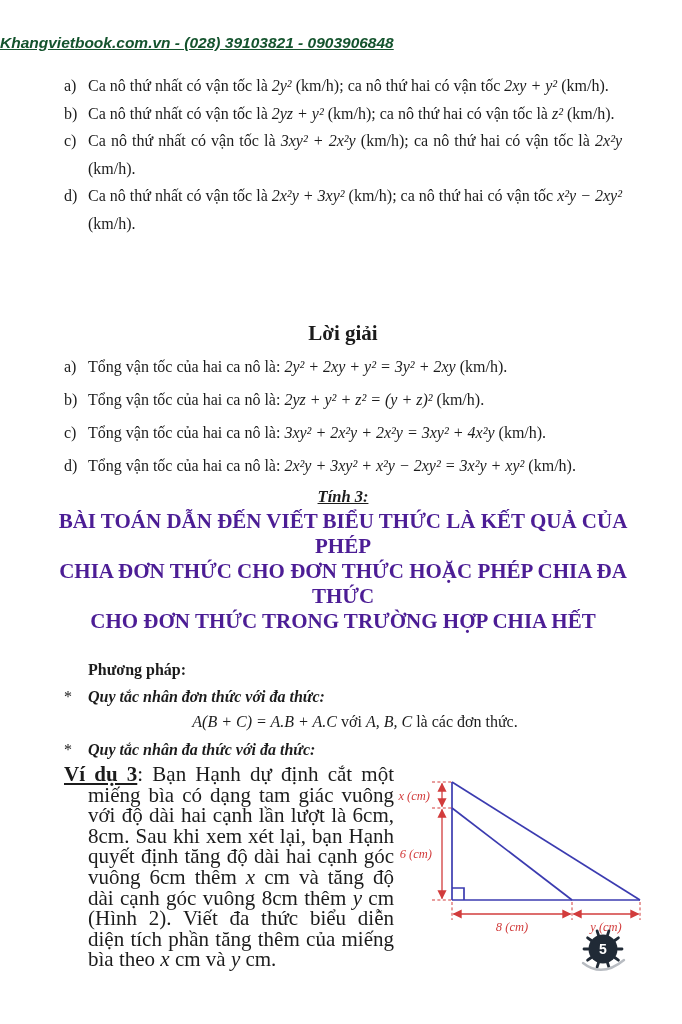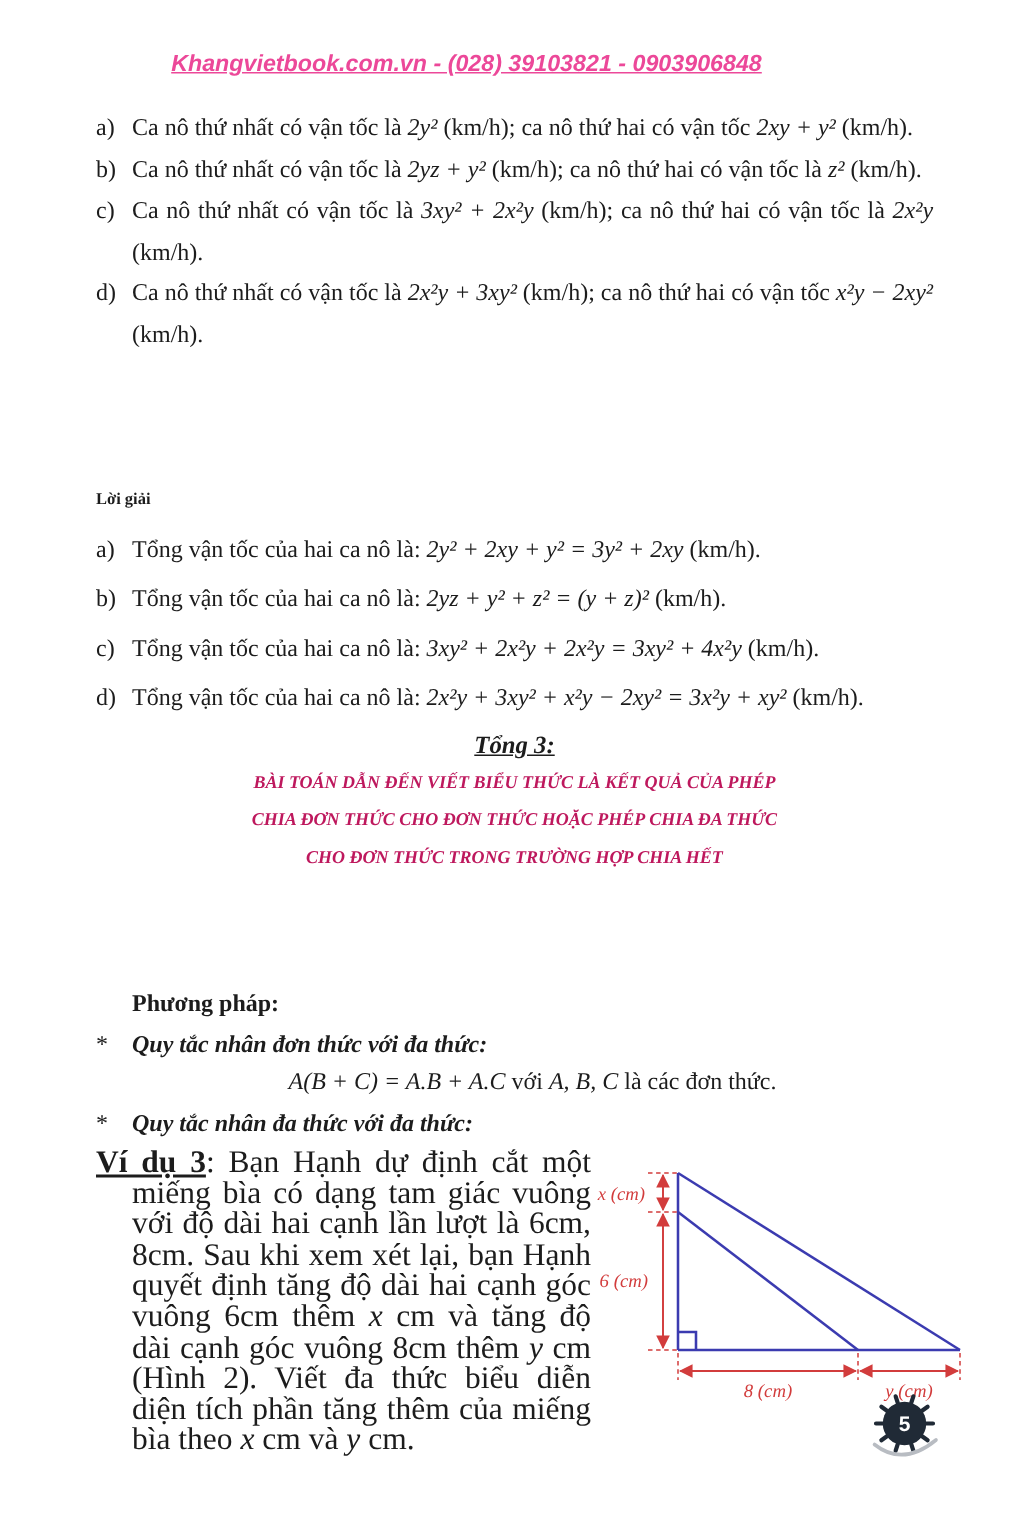--- a/index.html
+++ b/index.html
@@ -2,45 +2,45 @@
 <html style="--fig-line: #3b3bb0; --fig-dim: #d23c3c;"><head>
 <meta charset="utf-8">
 <style>
   * { margin:0; padding:0; box-sizing:border-box; }
   html,body { background:#ffffff; }
   .page {
     position:relative; width:682px; height:1024px; background:#ffffff;
     font-family:"Liberation Serif", serif; color:#1c1c1c; overflow:hidden;
   }
   
-  .header { position:absolute; top:34px; left:0; right:60px; text-align:center;
+  .header { position:absolute; top:34px; left:0; right:60px; text-align:left;
     font-family:"Liberation Sans", sans-serif; font-style:italic; font-weight:bold;
-    font-size:15.5px; color:#ec4899; }
+    font-size:15.5px; color:#14532d; }
   .header .header-text { text-decoration:underline; }
 
   .label-u { font-weight:bold; text-decoration:underline; }
   .math { font-style:italic; }
 
   
   .sec2 { position:absolute; top:72px; left:64px; width:558px; font-size:16px; }
   .intro { line-height:27px; }
   .item { display:flex; line-height:27.5px; }
   .item .marker { width:24px; flex:none; }
   .item .ibody { flex:1; text-align:justify; }
 
   
   .secsol { position:absolute; top:320px; left:64px; width:558px; font-size:16px; }
-  .sol-title { font-weight:bold; font-size:11px; line-height:26px; }
+  .sol-title { text-align:center; font-weight:bold; font-size:21px; line-height:26px; }
   .secsol .item { line-height:25px; margin-top:8px; }
 
   
   .secd3 { position:absolute; top:484px; left:54px; width:578px; text-align:center; }
   .d3-label { display:inline-block; font-weight:bold; font-style:italic;
     font-size:16.5px; text-decoration:underline; line-height:25px; }
-  .d3-line { font-weight:bold; font-size:12px; line-height:25px; color:#be185d;font-style:italic; }
+  .d3-line { font-weight:bold; font-size:21px; line-height:25px; color:#4c1d95; }
 
   
   .secm { position:absolute; top:612px; left:64px; width:558px; font-size:16px; }
   .m-title { font-weight:bold; padding-left:24px; line-height:25px;margin-top:45px; }
   .rule { display:flex; margin-top:2px; }
   .rule .bullet { width:24px; flex:none; line-height:25px; }
   .rule .rc { flex:1; }
   .rule .rh { font-weight:bold; font-style:italic; line-height:25px; }
   .rule .rf { line-height:26px; text-align:center; }
 
@@ -102,21 +102,21 @@
       <span class="marker">c)</span>
       <span class="ibody"><span>Tổng vận tốc của hai ca nô là: </span><span class="math">3xy² + 2x²y + 2x²y = 3xy² + 4x²y</span><span> (km/h).</span></span>
     </div>
     <div class="item">
       <span class="marker">d)</span>
       <span class="ibody"><span>Tổng vận tốc của hai ca nô là: </span><span class="math">2x²y + 3xy² + x²y − 2xy² = 3x²y + xy²</span><span> (km/h).</span></span>
     </div>
   </section>
 
   <section class="secd3">
-    <div><span class="d3-label">Tổng 3:</span></div>
+    <div><span class="d3-label">Tính 3:</span></div>
     <div class="d3-line">BÀI TOÁN DẪN ĐẾN VIẾT BIỂU THỨC LÀ KẾT QUẢ CỦA PHÉP</div>
     <div class="d3-line">CHIA ĐƠN THỨC CHO ĐƠN THỨC HOẶC PHÉP CHIA ĐA THỨC</div>
     <div class="d3-line">CHO ĐƠN THỨC TRONG TRƯỜNG HỢP CHIA HẾT</div>
   </section>
 
   <section class="secm">
     <div class="m-title">Phương pháp:</div>
     <div class="rule">
       <span class="bullet">*</span>
       <div class="rc">

